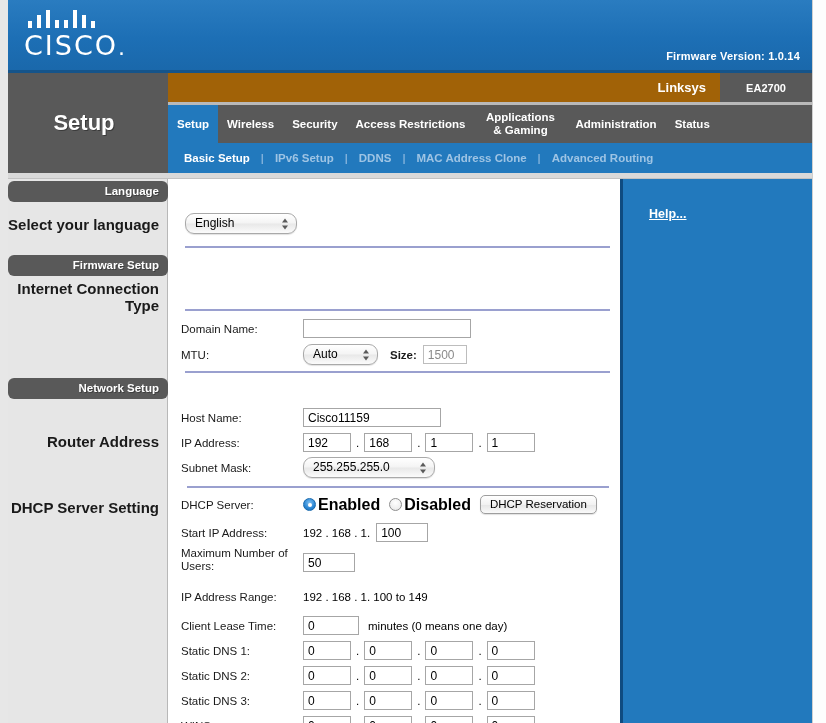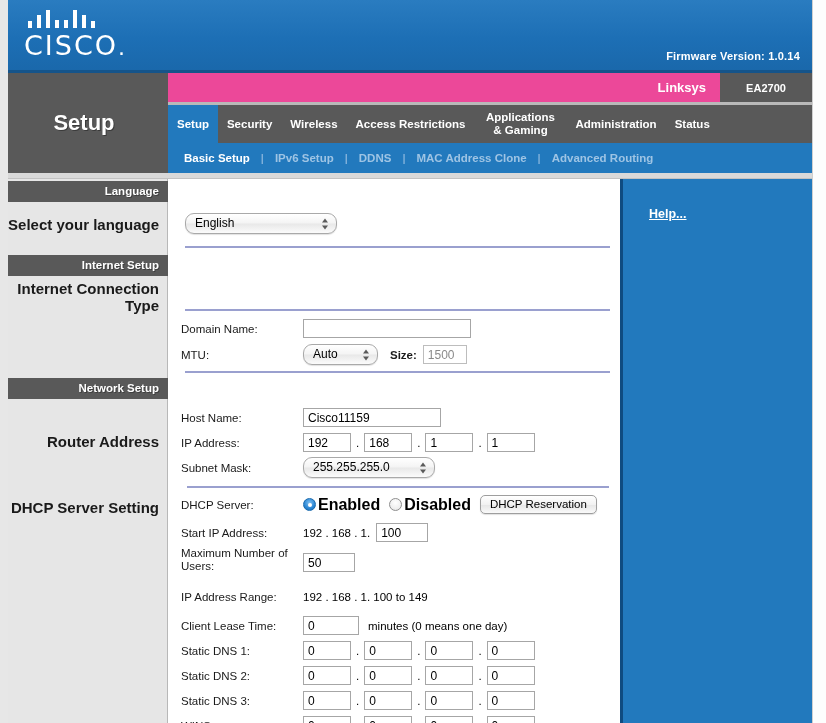--- a/index.html
+++ b/index.html
@@ -70,21 +70,21 @@
     position: absolute; left: 0; top: 73px; width: 168px; height: 100px;
     display: flex; align-items: center; justify-content: center;
     color: #ffffff; font-size: 22px; font-weight: bold;
     text-shadow: 1px 1px 0 rgba(0,0,0,.35);
   }
   .brandrow {
     position: absolute; left: 168px; top: 73px; width: 644px; height: 29px;
     display: flex; align-items: stretch;
   }
   .brandrow .brand-blue {
-    flex: 1 1 auto; background: #ec4899;
+    flex: 1 1 auto; background: #a16207;
     display: flex; align-items: center; justify-content: flex-end;
     padding-right: 14px;
     color: #ffffff; font-size: 13px; font-weight: bold;
   }
   .brandrow .brand-model {
     width: 92px; background: #595959;
     display: flex; align-items: center; justify-content: center;
     color: #ffffff; font-size: 11px; font-weight: bold;
   }
   .tab-topline {
@@ -133,20 +133,21 @@
   .sidebar {
     position: absolute; left: 8px; top: 0; width: 160px; height: 544px;
     background: #e6e6e6;
     border-right: 1px solid #b8b8b8;
   }
   .side-head {
     background: #595959; color: #ffffff;
     font-size: 11.5px; font-weight: bold;
     text-align: right; padding: 4px 9px 5px 0;
     text-shadow: 1px 1px 0 rgba(0,0,0,.3);
+    border-radius: 6px;
   }
   .side-label {
     color: #1a1a1a; font-size: 15px; font-weight: bold;
     text-align: right; padding: 0 9px 0 0;
   }
 
   .content {
     position: absolute; left: 169px; top: 0; width: 451px; height: 544px;
     background: #ffffff;
   }
@@ -263,22 +264,22 @@
 
   <div class="brandrow">
     <div class="brand-blue">Linksys</div>
     <div class="brand-model">EA2700</div>
   </div>
 
   <div class="tab-topline"></div>
 
   <div class="tabs">
     <div class="tab active">Setup</div>
+    <div class="tab">Wireless</div>
     <div class="tab">Security</div>
-    <div class="tab">Wireless</div>
     <div class="tab">Access Restrictions</div>
     <div class="tab multiline" style="width:92px;">Applications &amp; Gaming</div>
     <div class="tab">Administration</div>
     <div class="tab">Status</div>
   </div>
 
   <div class="subtabs">
     <div class="subtab active">Basic Setup</div>
     <div class="subsep">|</div>
     <div class="subtab">IPv6 Setup</div>
@@ -290,32 +291,32 @@
     <div class="subtab">Advanced Routing</div>
   </div>
 
   <div class="navband-bottom"></div>
 
   <div class="body-area">
 
     <div class="sidebar">
       <div class="side-head" style="position:absolute; top:2px;   left:0; width:160px;">Language</div>
       <div class="side-label" style="position:absolute; top:37px;  left:0; width:160px;">Select your language</div>
-      <div class="side-head" style="position:absolute; top:76px;  left:0; width:160px;">Internet Setup</div>
+      <div class="side-head" style="position:absolute; top:76px;  left:0; width:160px;">Firmware Setup</div>
       <div class="side-label" style="position:absolute; top:101px; left:0; width:160px;">Internet Connection Type</div>
       <div class="side-head" style="position:absolute; top:199px; left:0; width:160px;">Network Setup</div>
       <div class="side-label" style="position:absolute; top:254px; left:0; width:160px;">Router Address</div>
       <div class="side-label" style="position:absolute; top:320px; left:0; width:160px;">DHCP Server Setting</div>
     </div>
 
     <div class="content">
 
       <div class="row" style="left:16px; top:34px;">
         <span class="selwrap">
-          <select class="sel" style="width:152px;">
+          <select class="sel" style="width:112px;">
             <option>English</option>
           </select>
           <span class="chev"></span>
         </span>
       </div>
       <div class="divider" style="top:67px;"></div>
 
       <div class="divider" style="top:130px;"></div>
 
       <div class="row" style="left:12px; top:140px;">

